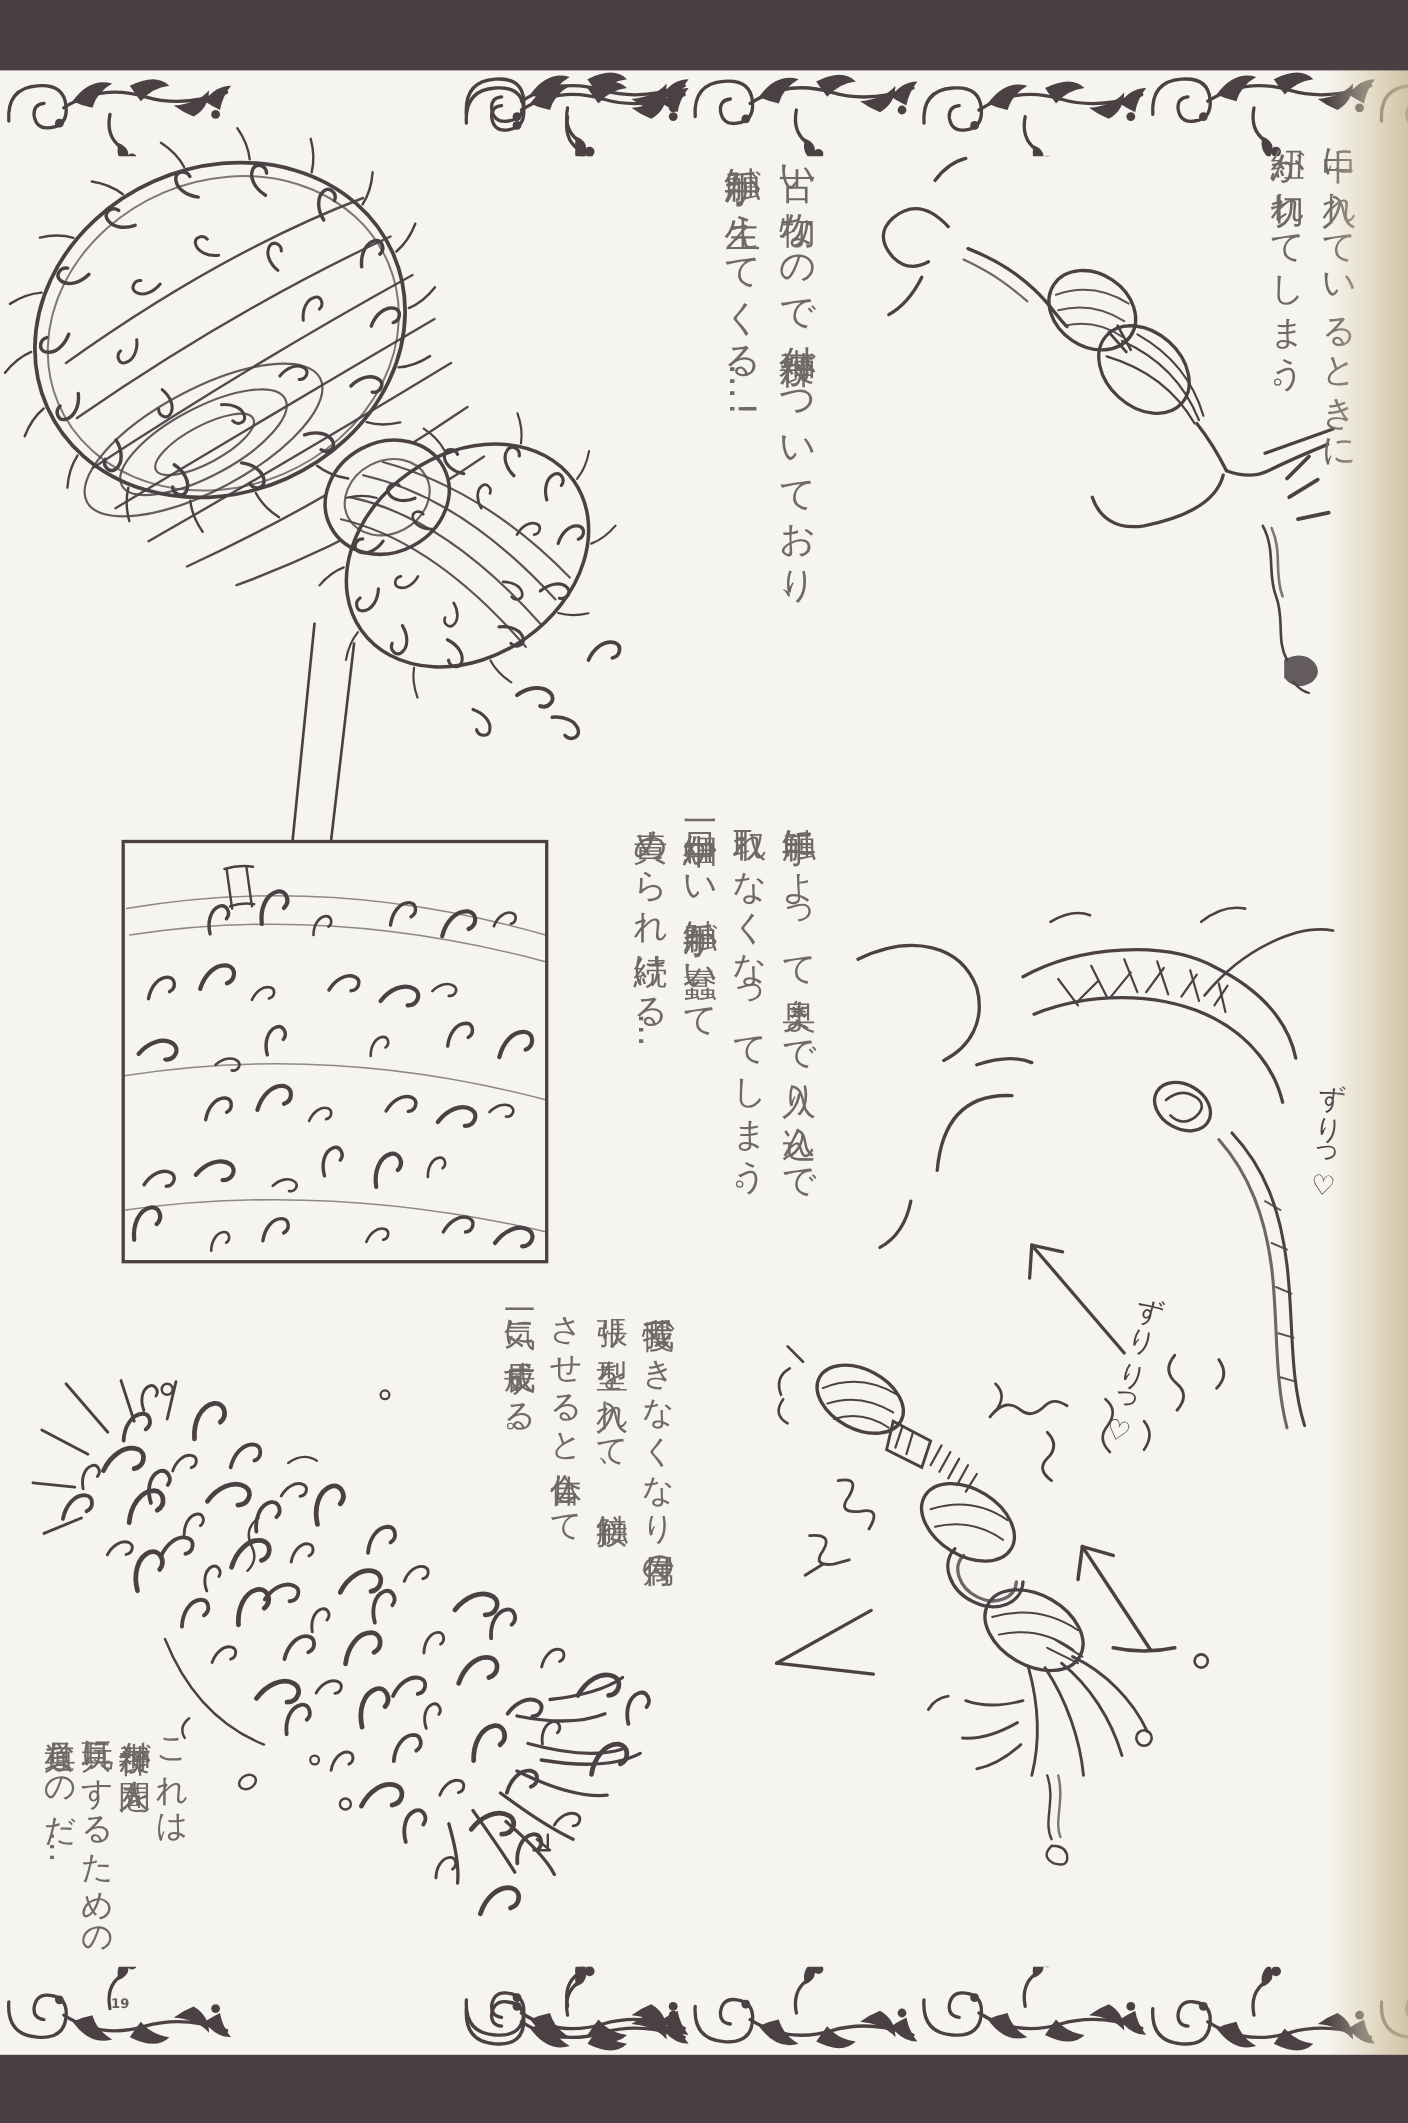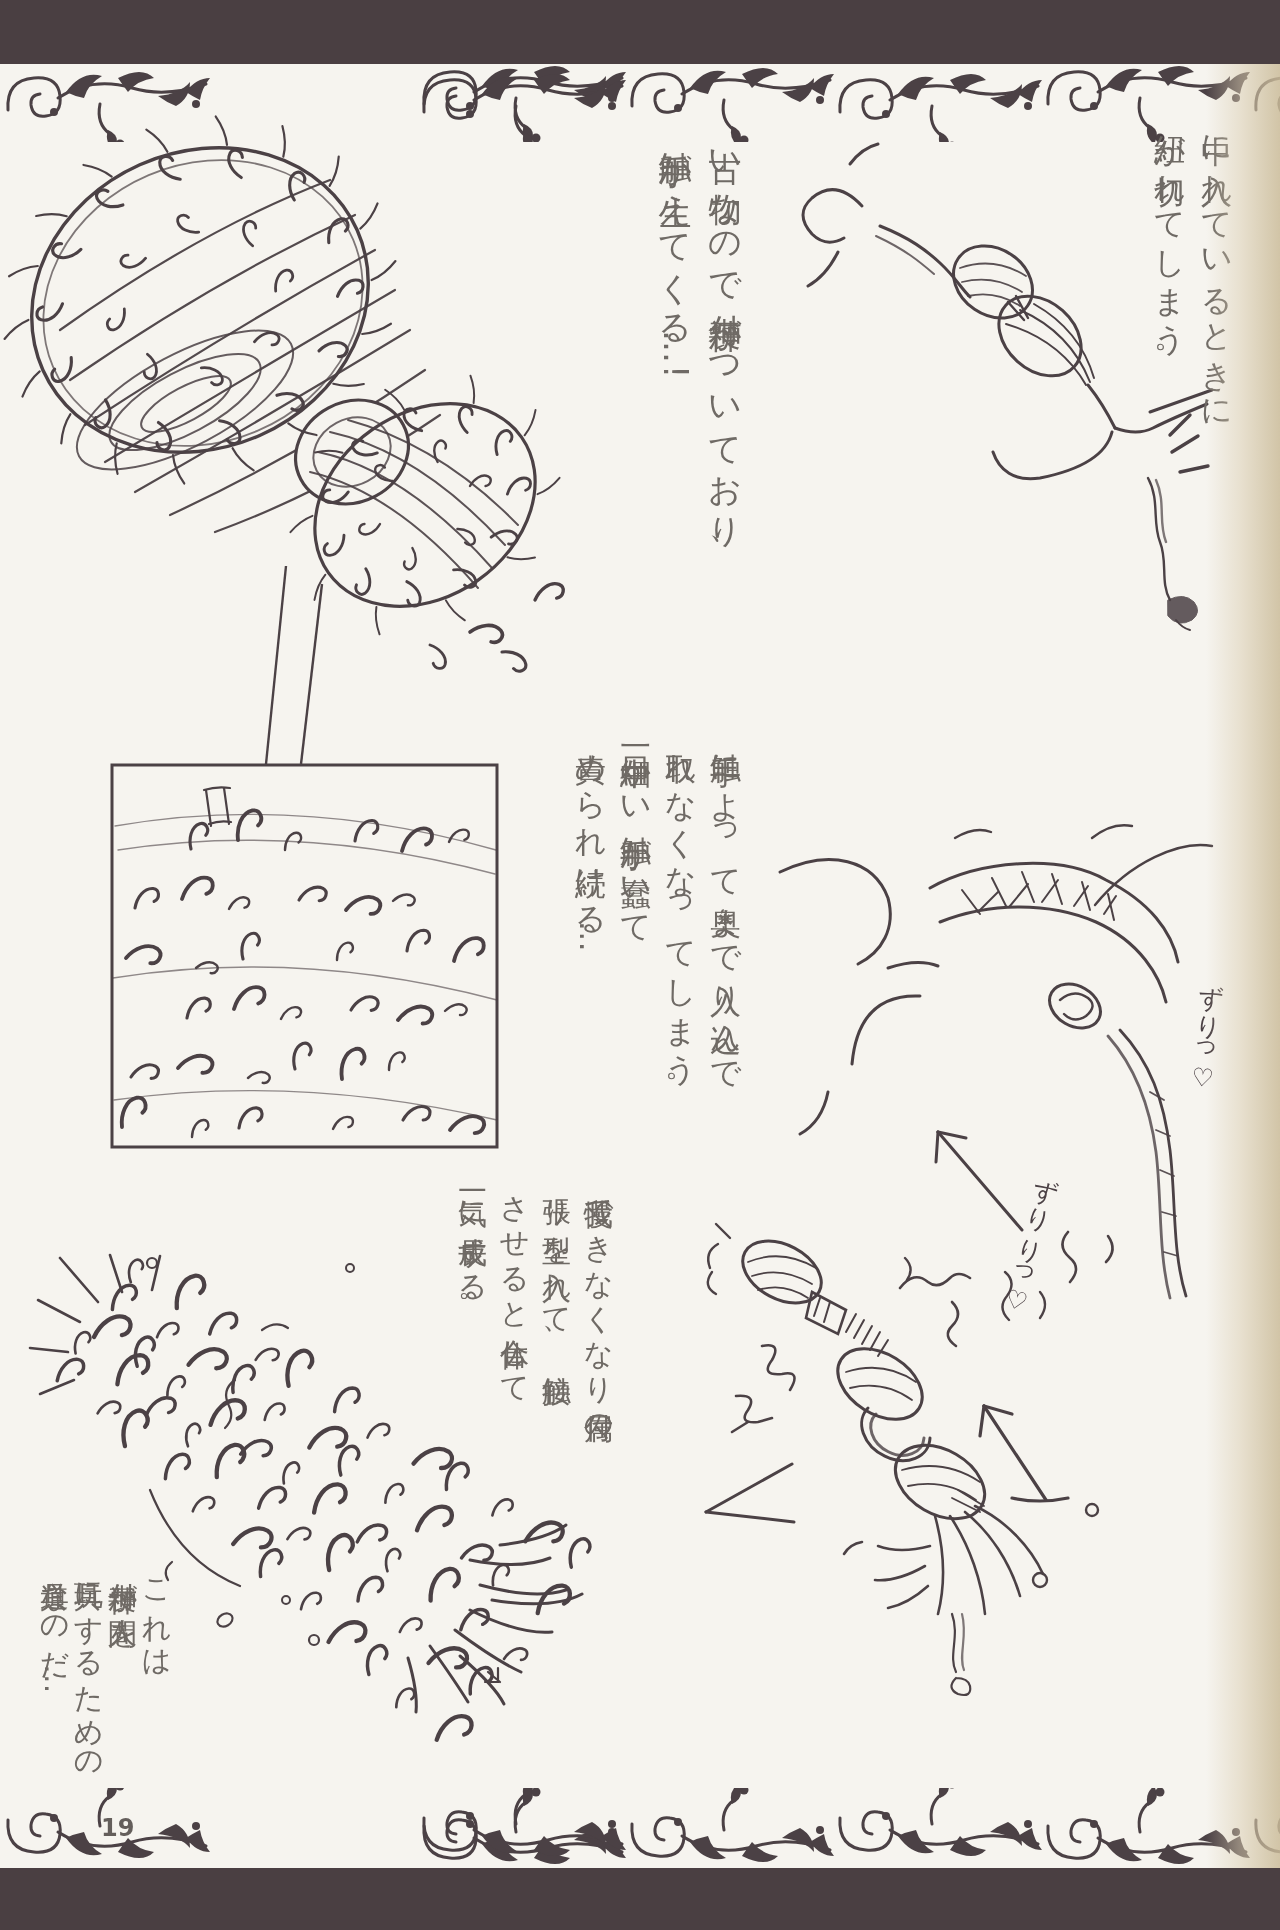--- a/index.html
+++ b/index.html
@@ -30,21 +30,21 @@
   .cap-stuck{left:568px;top:730px;height:465px;font-size:31px;line-height:45px;}
   .cap-merge{left:452px;top:1176px;height:335px;font-size:29px;line-height:42px;}
   .cap-tool{left:38px;top:1560px;height:255px;font-size:29px;line-height:34px;letter-spacing:1px;}
   .sfx{
     position:absolute;writing-mode:vertical-rl;z-index:4;color:#4b4145;
     font-size:25px;letter-spacing:4px;transform-origin:top left;
   }
   .sfx-1{left:1198px;top:964px;height:190px;transform:rotate(6deg);}
   .sfx-2{left:1038px;top:1156px;height:205px;transform:rotate(15deg);}
   .page-num{
-    position:absolute;left:101px;top:1814px;z-index:4;font-size:24px;font-weight:bold;
+    position:absolute;left:101px;top:1814px;z-index:4;font-size:12px;font-weight:bold;
     color:#645e5b;text-shadow:0 0 3px #f6f4ef,0 0 1px #f6f4ef;
   }
 </style>
 </head>
 <body>
 
 <div class="page">
 
   <div class="bar bar-top"></div>
   <div class="bar bar-bottom"></div>

